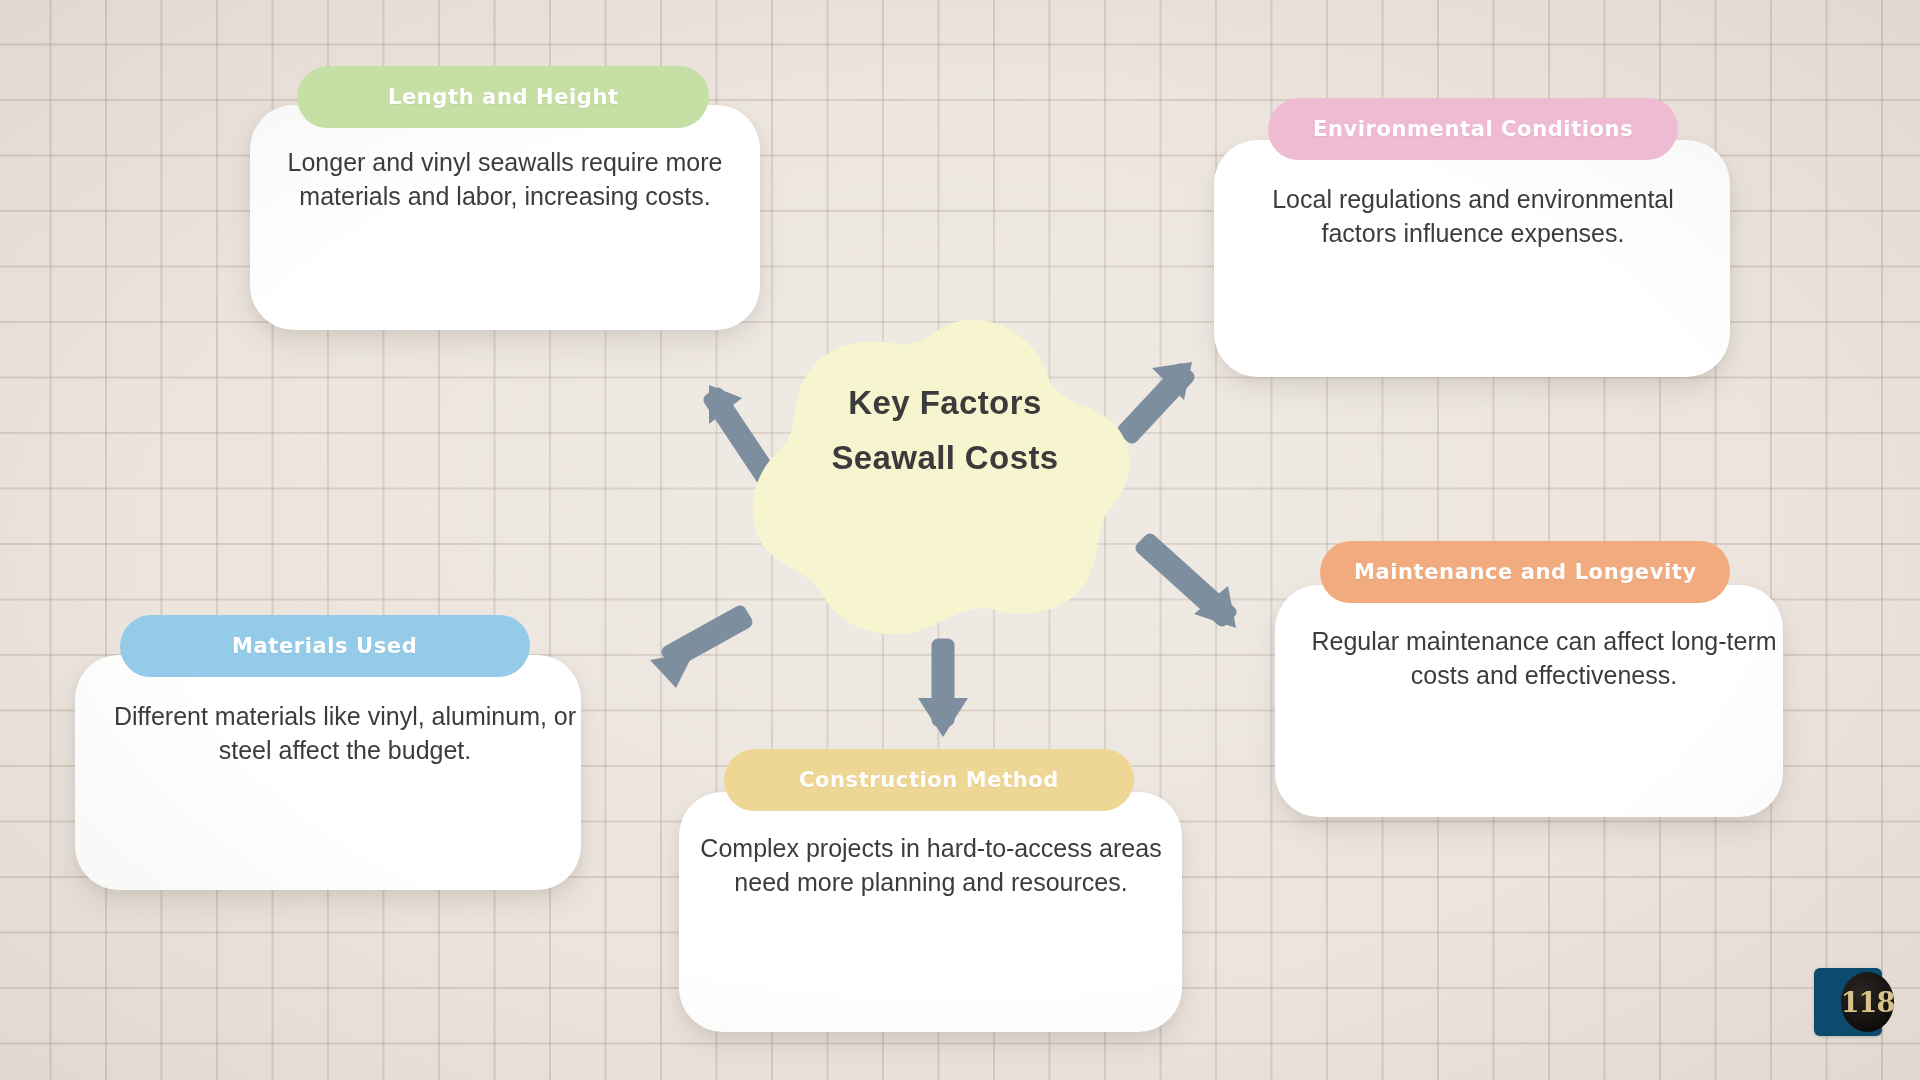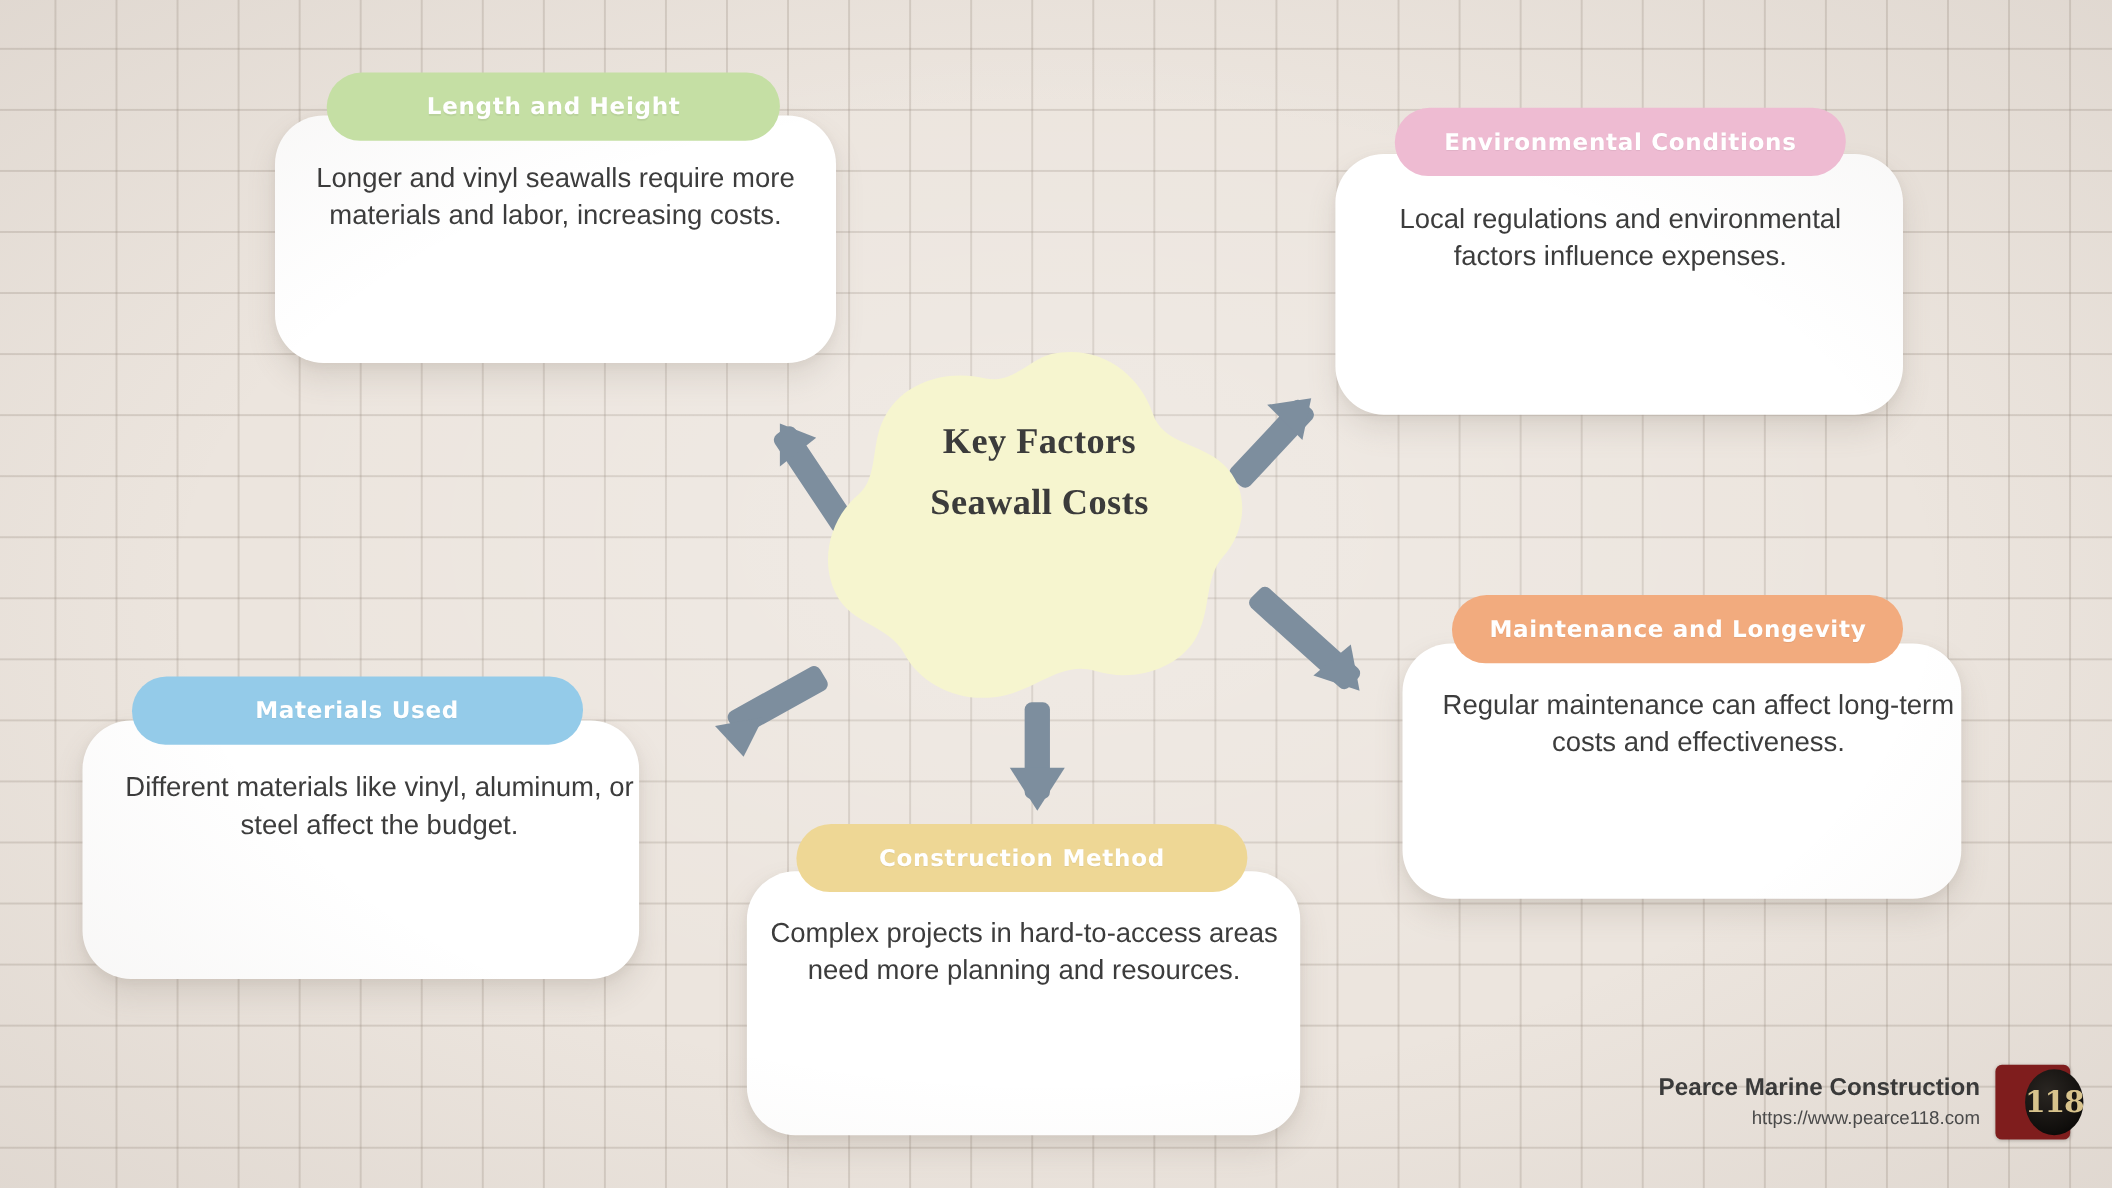--- a/index.html
+++ b/index.html
@@ -89,21 +89,21 @@
     z-index:2;
   }
   #center-blob svg{ display:block; width:100%; height:100%; overflow:visible; }
   #blob-title{
     position:absolute;
     left:760px; top:375px;
     width:370px;
     text-align:center;
     z-index:3;
     color:#3b3b3b;
-    font-family:Liberation Serif, serif;
+    font-family:Liberation Sans, sans-serif;
     font-weight:bold;
     font-size:33px;
     line-height:1.68;
     letter-spacing:.4px;
   }
 
   
   #arrows{ position:absolute; inset:0; z-index:1; pointer-events:none; }
 
   
@@ -115,21 +115,21 @@
   }
   #brand-text{ text-align:right; }
   #brand-name{
     color:#3a3a3a; font-weight:bold; font-size:22px; line-height:1.25;
   }
   #brand-url{
     color:#4a4a4a; font-size:17px; line-height:1.45; margin-top:3px;
   }
   #brand-logo{
     width:68px; height:68px;
-    background:#7f1d1d;
+    background:#0c4a6e;
     border-radius:6px;
     display:flex; align-items:center; justify-content:center;
     box-shadow:0 1px 3px rgba(0,0,0,.18);
     padding-left:39px;
   }
   #brand-logo-circle{
     width:60px; height:60px; border-radius:50%;
     background:radial-gradient(circle at 38% 34%, #2a2622 0%, #100e0c 70%, #000 100%);
     display:flex; align-items:center; justify-content:center;
   }
@@ -224,22 +224,18 @@
   </svg>
 </div>
 <div id="blob-title">
   <div>Key Factors</div>
   <div>Seawall Costs</div>
 </div>
 
 <div id="vignette"></div>
 
 <div id="brand">
-  <div id="brand-text">
-    <div id="brand-name">Pearce Marine Construction</div>
-    <div id="brand-url">https://www.pearce118.com</div>
-  </div>
   <div id="brand-logo">
     <div id="brand-logo-circle">
       <span id="brand-logo-num">118</span>
     </div>
   </div>
 </div>
 
 </body></html>

